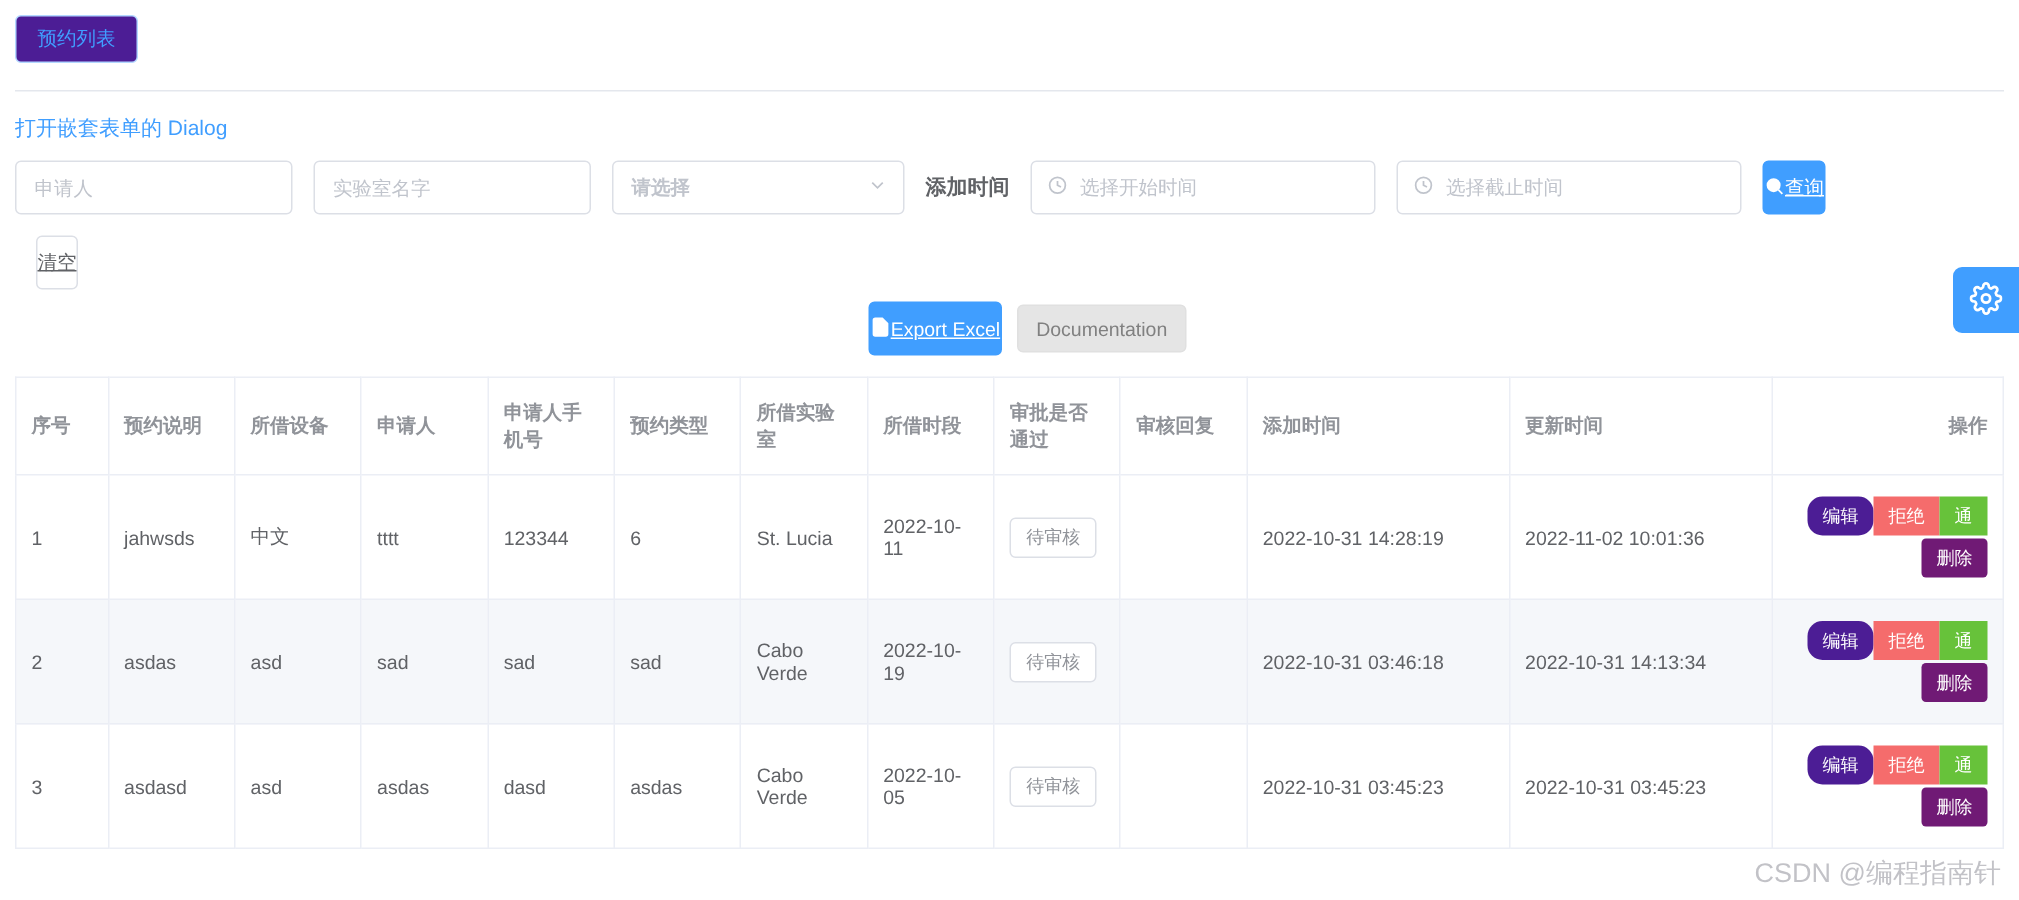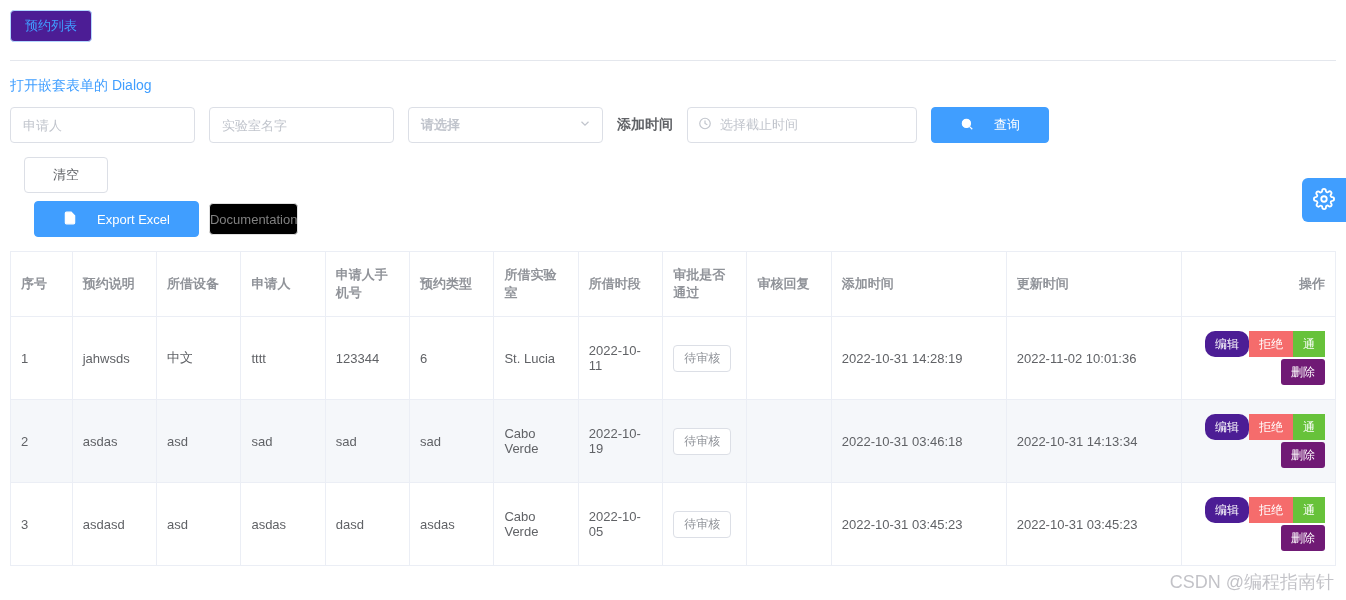--- a/index.html
+++ b/index.html
@@ -83,39 +83,40 @@
       position: absolute; left: 10px; top: 50%; transform: translateY(-50%);
       color: #c0c4cc;
     }
 
     .btn {
       height: 36px;
       border-radius: 4px;
       border: 1px solid #dcdfe6;
       background: #fff;
       color: #606266;
-      padding: 0 28px;
+      padding: 0 0;
       font-size: 13px;
       cursor: pointer;
       display: inline-flex;
       align-items: center;
-      gap: 20px;
+      gap: 0;
+      text-decoration: underline;
     }
     .btn-primary { background: #409EFF; border-color: #409EFF; color: #fff; }
     .btn-primary .ico { fill: #fff; }
 
     .clear-wrap { margin: 0 0 8px 14px; }
 
-    .export-row { display: flex; align-items: center; gap: 10px; margin: 8px 0 14px 24px; }
+    .export-row { display: flex; align-items: center; gap: 10px; margin: 8px 0 14px 24px; justify-content: center; }
     .btn-doc {
-      background: #000000;
+      background: #e5e5e5;
       border: 1px solid #e0e0e0;
       color: #808080;
       height: 32px;
-      padding: 0 0;
+      padding: 0 12px;
       border-radius: 4px;
       font-size: 13px;
       cursor: pointer;
     }
 
     table.el-table { width: 100%; border-collapse: collapse; border: 1px solid #ebeef5; table-layout: fixed; }
     .el-table th, .el-table td {
       border: 1px solid #ebeef5;
       padding: 14px 10px;
       text-align: left;
@@ -186,20 +187,29 @@
   <input class="el-input" placeholder="实验室名字" style="">
   <div class="el-select">
     <span>请选择</span>
     <span class="chevron">
       <svg class="ico" viewBox="0 0 24 24" fill="none" stroke="currentColor" stroke-width="2">
           <polyline points="6 9 12 15 18 9"></polyline>
         </svg>
     </span>
   </div>
   <span class="label-txt">添加时间</span>
+  <div class="el-date">
+    <span class="clock">
+      <svg class="ico" viewBox="0 0 24 24" fill="none" stroke="currentColor" stroke-width="2">
+          <circle cx="12" cy="12" r="9"></circle>
+          <polyline points="12 7 12 12 16 14"></polyline>
+        </svg>
+    </span>
+    <span>选择开始时间</span>
+  </div>
   <div class="el-date">
     <span class="clock">
       <svg class="ico" viewBox="0 0 24 24" fill="none" stroke="currentColor" stroke-width="2">
           <circle cx="12" cy="12" r="9"></circle>
           <polyline points="12 7 12 12 16 14"></polyline>
         </svg>
     </span>
     <span>选择截止时间</span>
   </div>
   <button class="btn btn-primary">

